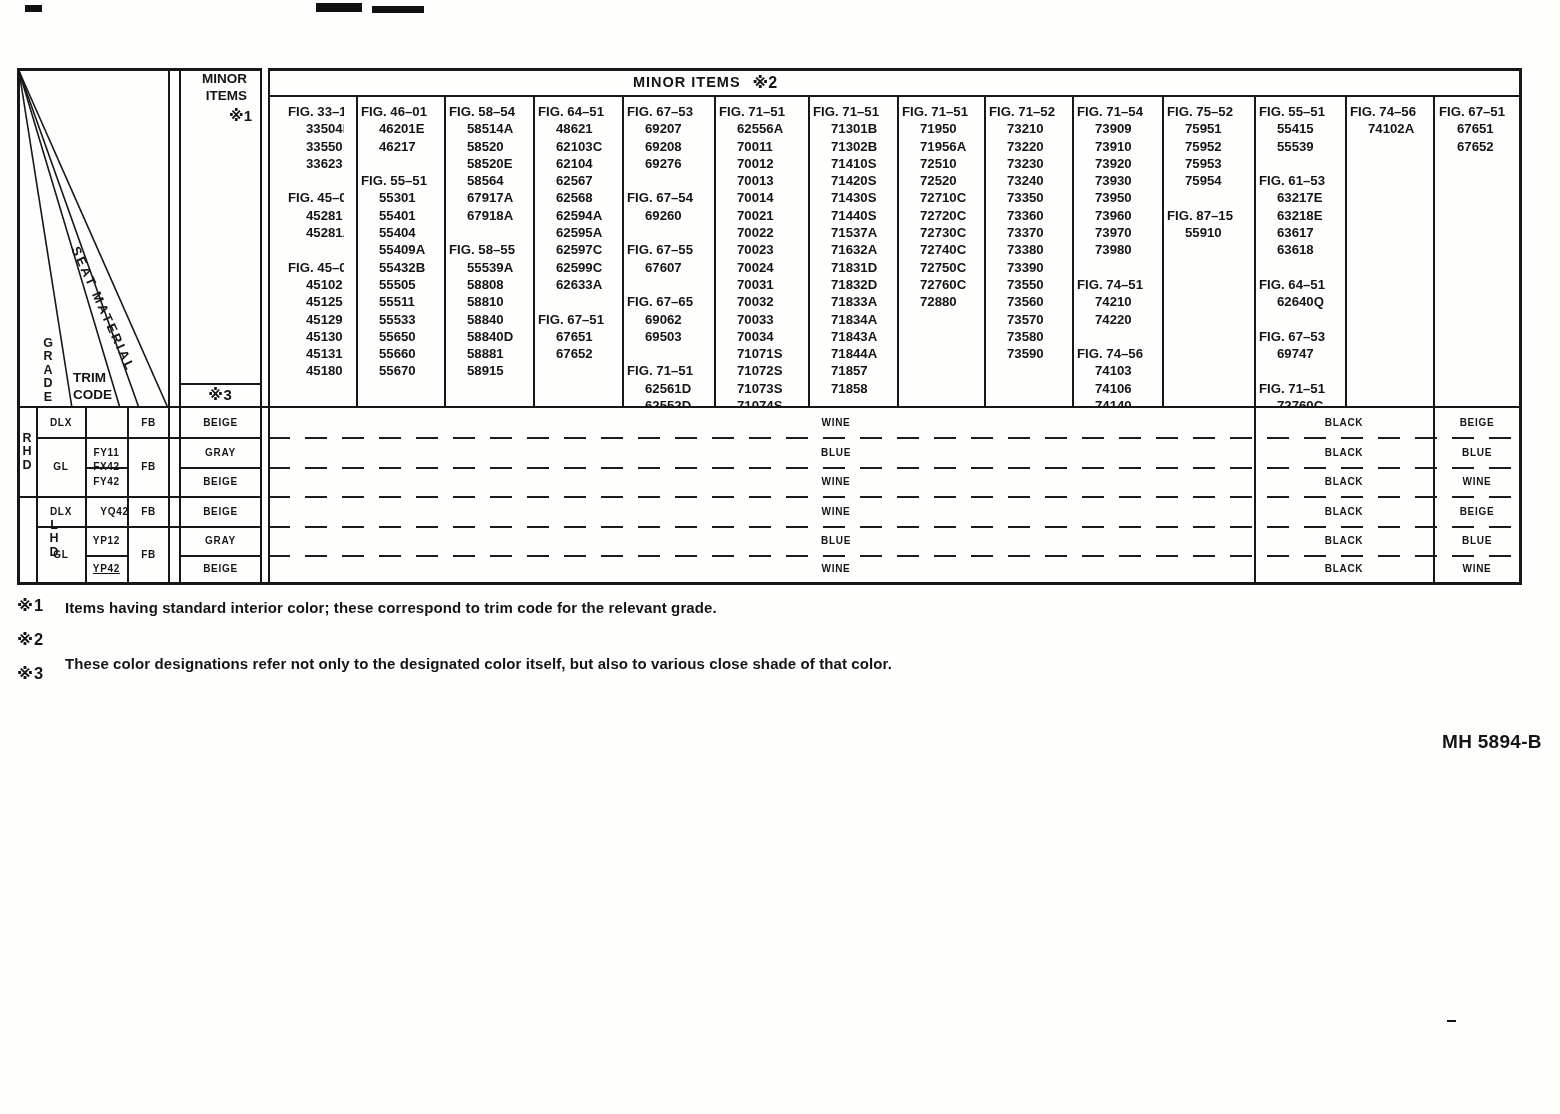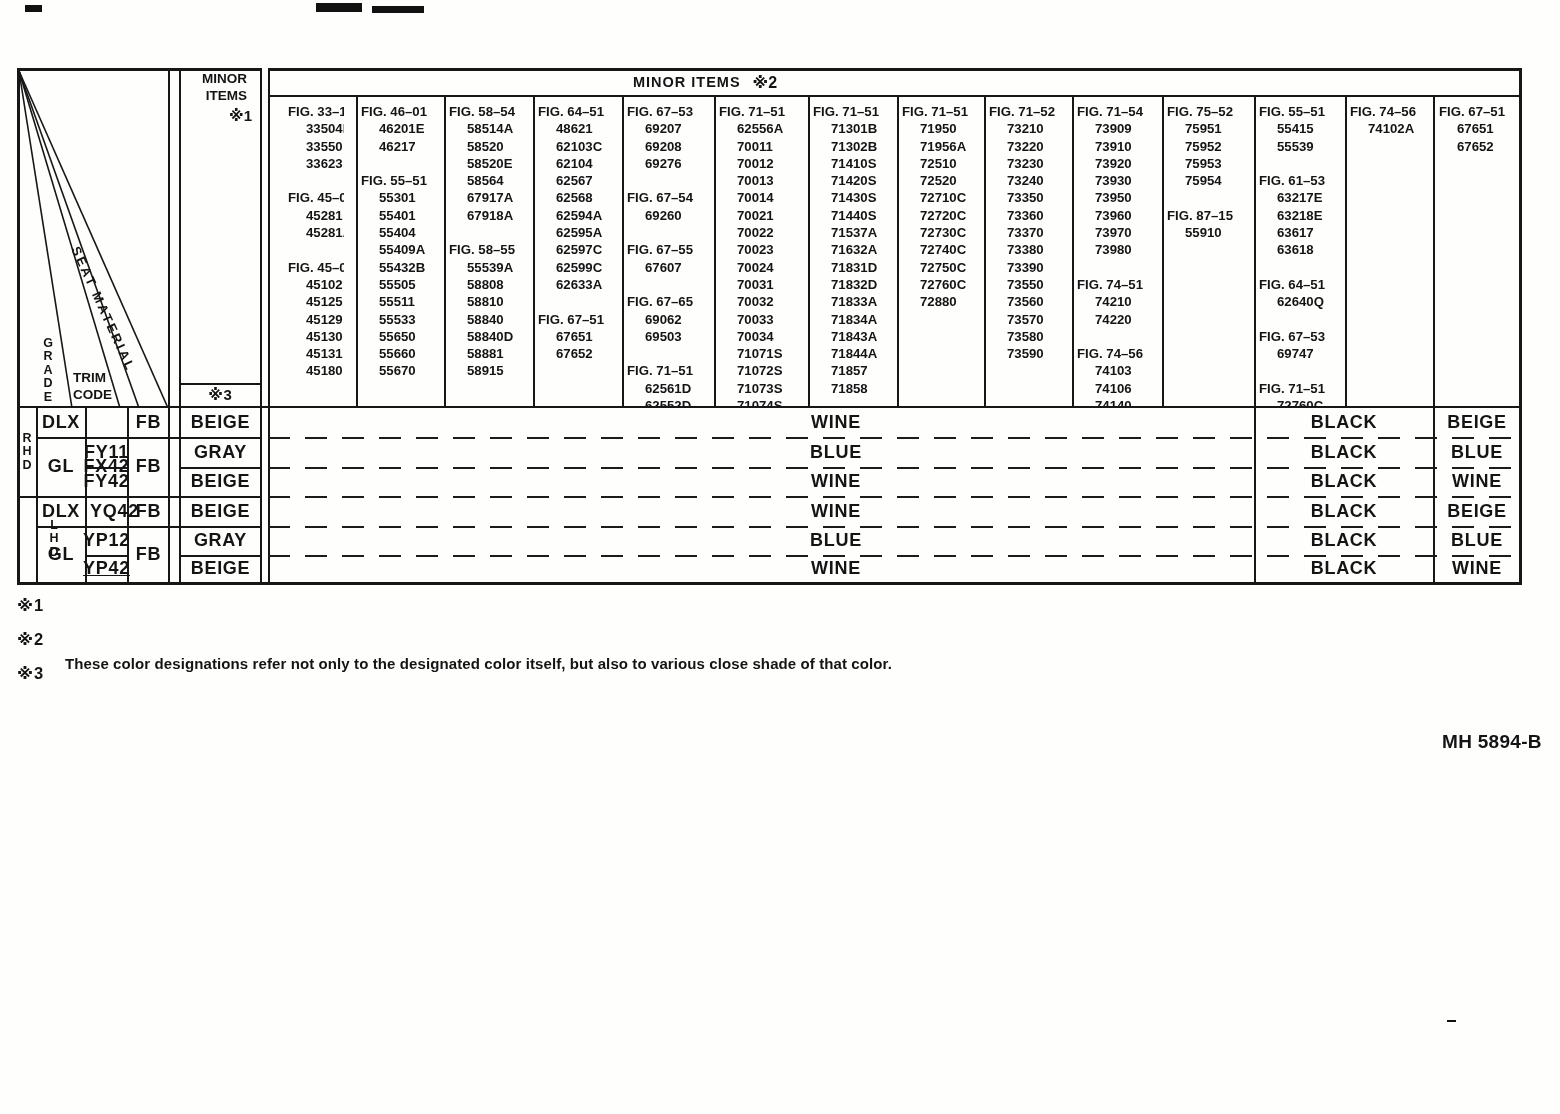--- a/index.html
+++ b/index.html
@@ -2,21 +2,21 @@
 <html><head>
 <meta charset="utf-8">
 <style>
   html,body{margin:0;padding:0;background:#ffffff;}
   .page{position:relative;width:1560px;height:1114px;background:#fefefd;
         font-family:"Liberation Sans","DejaVu Sans",sans-serif;color:#141414;overflow:hidden;}
   .hl,.vl{position:absolute;background:#171717;}
   .hd{position:absolute;height:2px;
       background:repeating-linear-gradient(90deg,#1b1b1b 0 22px,transparent 22px 37px);}
   .cell{position:absolute;display:flex;align-items:center;justify-content:center;
-        font-weight:700;font-size:18px;letter-spacing:0.7px;white-space:nowrap;}
+        font-weight:700;font-size:10px;letter-spacing:0.7px;white-space:nowrap;}
   .vstack{position:absolute;font-weight:700;font-size:12.5px;line-height:13.4px;
           text-align:center;word-break:break-all;white-space:normal;}
   .mcol{position:absolute;top:95px;height:311px;padding-top:8px;box-sizing:border-box;overflow:hidden;}
   .mline{height:17.3px;line-height:17.3px;font-size:13.2px;font-weight:700;white-space:nowrap;}
   .fig{padding-left:3px;}
   .code{padding-left:21px;}
   .minor-head{position:absolute;left:545px;top:71px;width:320px;height:22px;
         display:flex;align-items:center;justify-content:center;font-weight:700;font-size:14.5px;letter-spacing:1px;}
   .minor-head .refmark{font-size:16px;margin-left:12px;letter-spacing:0;}
   .major-box{position:absolute;left:181px;top:71px;width:77px;font-weight:700;font-size:13.5px;line-height:16.5px;}
@@ -372,19 +372,20 @@
   <div class="cell" style="left:1256px;top:555px;width:176px;height:27px;">BLACK</div>
 
   <div class="cell" style="left:1435px;top:408px;width:84px;height:29px;">BEIGE</div>
   <div class="cell" style="left:1435px;top:437px;width:84px;height:30px;">BLUE</div>
   <div class="cell" style="left:1435px;top:467px;width:84px;height:29px;">WINE</div>
   <div class="cell" style="left:1435px;top:496px;width:84px;height:30px;">BEIGE</div>
   <div class="cell" style="left:1435px;top:526px;width:84px;height:29px;">BLUE</div>
   <div class="cell" style="left:1435px;top:555px;width:84px;height:27px;">WINE</div>
 
   <div class="fnote-mark" style="top:596px;">※1</div>
+  <div class="fnote-text" style="top:599px;">Items having standard interior color; these correspond to trim code for the relevant grade.</div>
   <div class="fnote-mark" style="top:630px;">※2</div>
   <div class="fnote-mark" style="top:664px;">※3</div>
   <div class="fnote-text" style="top:655px;">These color designations refer not only to the designated color itself, but also to various close shade of that color.</div>
 
   <div class="docnum">MH 5894-B</div>
 
 </div>
 
 </body></html>

